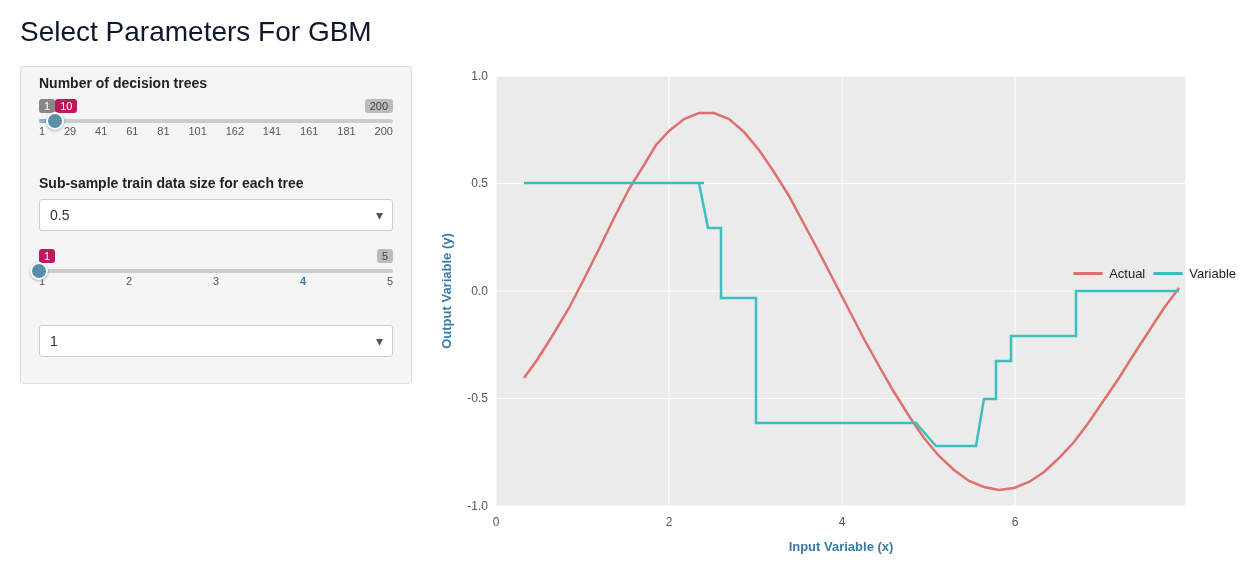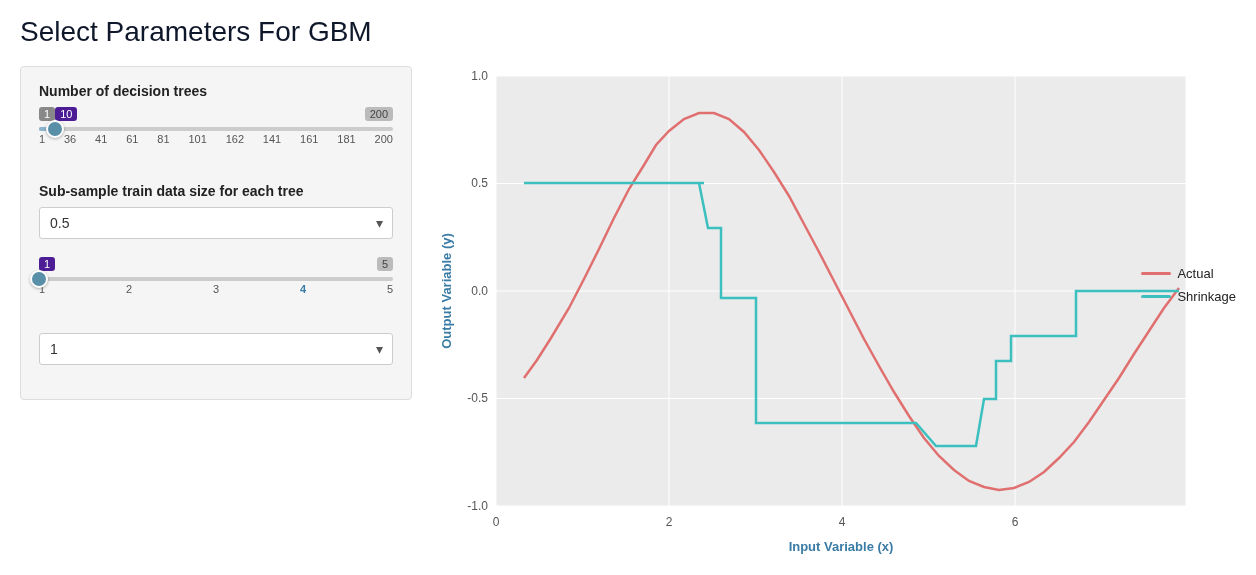--- a/index.html
+++ b/index.html
@@ -18,21 +18,21 @@
     .main-layout {
       display: flex;
       flex-direction: row;
       gap: 24px;
       align-items: flex-start;
     }
     .controls-panel {
       background: #f5f5f5;
       border: 1px solid #ddd;
       border-radius: 4px;
-      padding: 16px 18px;
+      padding: 8px 18px;
       width: 400px;
       min-width: 380px;
     }
     .control-section {
       margin-bottom: 18px;
     }
     .control-label {
       font-weight: 700;
       font-size: 14px;
       margin-bottom: 8px;
@@ -76,21 +76,21 @@
       margin-top: 2px;
     }
     .badge {
       background: #888;
       color: #fff;
       font-size: 11px;
       border-radius: 3px;
       padding: 1px 5px;
     }
     .badge.active {
-      background: #4c1d95;
+      background: #be185d;
     }
     .badge.max-val {
       background: #bbb;
       color: #444;
       margin-left: auto;
     }
     .badge-row {
       display: flex;
       align-items: center;
       width: 100%;
@@ -132,21 +132,20 @@
     }
     svg.chart {
       width: 800px;
       height: 490px;
     }
     .legend {
       position: absolute;
       right: 0;
       top: 200px;
       display: flex;
-      flex-direction: column;
       gap: 8px;
       font-size: 13px;
     }
     .legend-item {
       display: flex;
       align-items: center;
       gap: 6px;
     }
     .legend-line {
       width: 30px;
@@ -170,21 +169,21 @@
         <span class="badge active">10</span>
         <span class="badge max-val" style="margin-left:auto;">200</span>
       </div>
       <div class="slider-container">
         <div class="slider-track">
           <div class="slider-fill" style="width: 4.5%;"></div>
           <div class="slider-thumb" style="left: 4.5%;"></div>
         </div>
         <div class="slider-labels">
           <span>1</span>
-          <span>36</span>
+          <span>29</span>
           <span>41</span>
           <span>61</span>
           <span>81</span>
           <span>101</span>
           <span>162</span>
           <span>141</span>
           <span>161</span>
           <span>181</span>
           <span>200</span>
         </div>
@@ -386,20 +385,20 @@
       </svg>
 
       
       <div class="legend">
         <div class="legend-item">
           <div class="legend-line" style="background:#e07070;"></div>
           <span>Actual</span>
         </div>
         <div class="legend-item">
           <div class="legend-line" style="background:#3bbfbf;"></div>
-          <span>Shrinkage</span>
+          <span>Variable</span>
         </div>
       </div>
 
     </div>
   </div>
 
 </div>
 
 </body></html>

